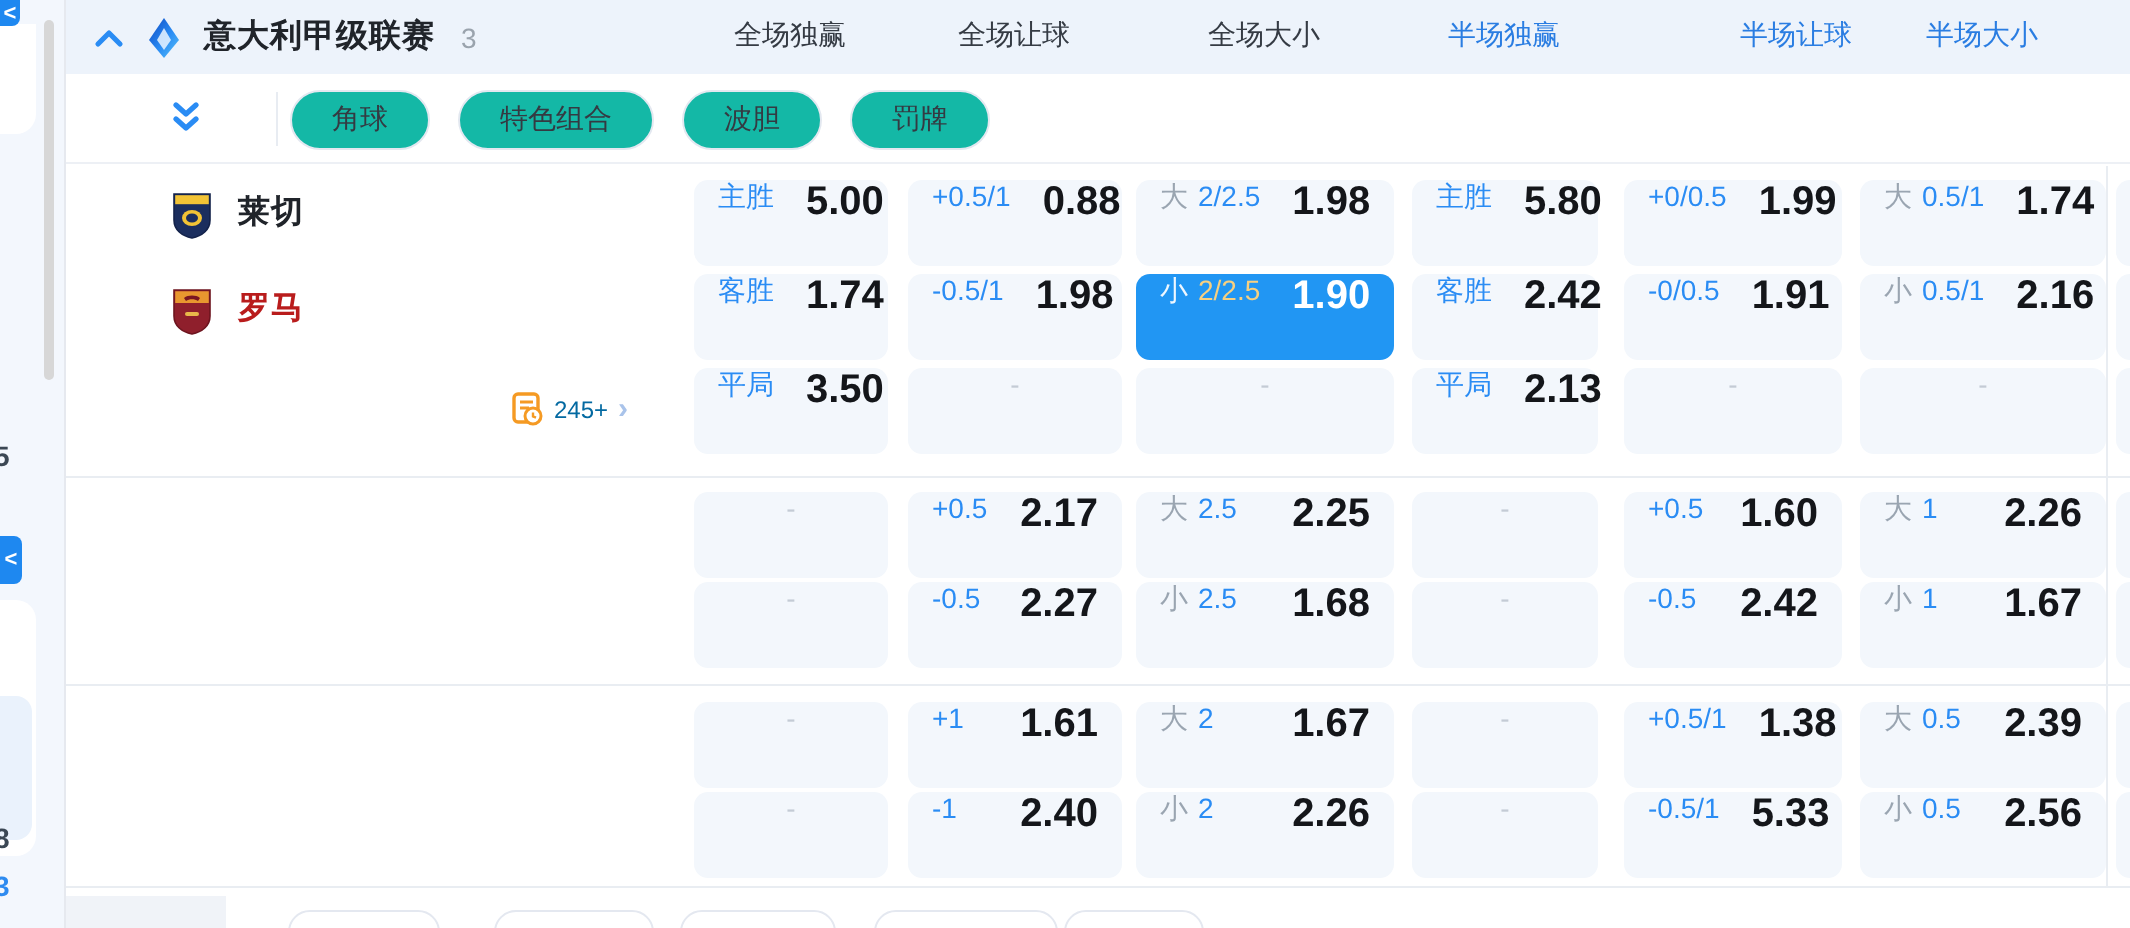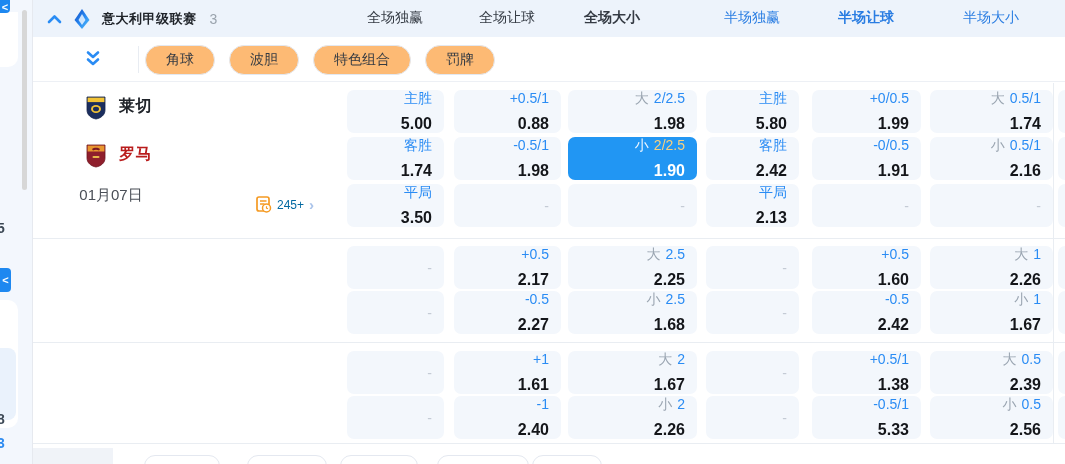--- a/index.html
+++ b/index.html
@@ -19,46 +19,46 @@
   .ls-frag.f5 { left:-3px; top:220px; color:#3b4754; }
   .ls-frag.f8 { left:-3px; top:411px; color:#3b4754; }
   .ls-frag.f3 { left:-3px; top:435px; color:#2e8bf0; }
 
   
   #panel { position:absolute; left:32px; top:0; width:1033px; height:464px; background:#fff; border-left:1px solid #e6e9ef; }
 
   
   #hdr { position:absolute; left:0; top:0; right:0; height:37px; background:#edf3fb; }
   #hdr .hleft { position:absolute; left:14px; top:0; height:37px; display:flex; align-items:center; gap:11px; }
-  #hdr .title { font-size:13px; font-weight:bold; color:#20242a; letter-spacing:.5px;text-align:right; }
+  #hdr .title { font-size:16px; font-weight:bold; color:#20242a; letter-spacing:.5px;text-align:right; }
   #hdr .count { font-size:14px; color:#9aa3ad; margin-left:2px; }
   .colhead { position:absolute; top:9px; width:120px; margin-left:-60px; text-align:center; font-size:14px; color:#353b44; cursor:pointer; }
   .colhead.active { color:#2a7de2; }
 
   
   #tabrow { position:absolute; left:0; top:37px; right:0; height:45px; background:#fff; border-bottom:1px solid #edf0f5; }
   #dblchev { position:absolute; left:52px; top:13px; cursor:pointer; }
   #tabdivider { position:absolute; left:105px; top:9px; width:1px; height:27px; background:#e8ecf2; }
   #tabs { position:absolute; left:112px; top:8px; display:flex; gap:14px; }
-  .pill { border:1px solid #e3e8f0; border-radius:16px; background:#fdba74; padding:5px 20px; font-size:14px; color:#343a42; cursor:pointer; white-space:nowrap; }
+  .pill { border:1px solid #e3e8f0; border-radius:16px; background:#14b8a6; padding:5px 20px; font-size:14px; color:#343a42; cursor:pointer; white-space:nowrap; }
 
   
   .teamrow { position:absolute; left:13px; display:flex; align-items:flex-start; gap:13px;margin-left:40px; }
   .teamname { font-size:16px; font-weight:bold; color:#20242a; letter-spacing:.5px; }
   .teamname.hl { color:#b91c1c; }
   .datebox { position:absolute; left:2px; top:184px; width:152px; text-align:center; font-size:15px; color:#4a4f57; line-height:21px; }
   .markets { position:absolute; left:222px; top:196px; display:flex; align-items:center; gap:5px; cursor:pointer; }
   .markets .mtext { font-size:12px; color:#0369a1; }
   .markets .mchev { font-size:15px; color:#a9c3ea; font-weight:bold; }
 
   
-  .cell { position:absolute; height:43px; background:#f3f7fc; border-radius:7px; display:flex; align-items:flex-end; justify-content:space-between; padding:0 12px; cursor:pointer;flex-direction:column; }
+  .cell { position:absolute; height:43px; background:#f3f7fc; border-radius:7px; display:flex; align-items:flex-start; justify-content:space-between; padding:0 12px; cursor:pointer; }
   .cell .lbl { font-size:14px; color:#2a8cf4; display:flex; gap:5px; white-space:nowrap; }
   .cell .lbl .muted { color:#9aa5b1; }
-  .cell .val { font-size:16px; font-weight:bold; color:#14161a;margin-left:16px; }
+  .cell .val { font-size:20px; font-weight:bold; color:#14161a;margin-left:16px; }
   .cell.dash { justify-content:center; cursor:default; }
   .cell.dash .dashmark { color:#c4cbd5; font-size:14px; }
   .cell.selected { background:#2196f3; }
   .cell.selected .lbl, .cell.selected .lbl .muted { color:#eef7ff; }
   .cell.selected .lbl .line { color:#f7d080; }
   .cell.selected .val { color:#fff; }
   .cell.partial { border-radius:7px 0 0 7px; cursor:default; }
 
   .hsep { position:absolute; left:0; right:0; height:1px; background:#e9edf2; }
   #vsep { position:absolute; left:1020px; top:83px; height:360px; width:1px; background:#e9edf2; }
@@ -103,39 +103,39 @@
             <path d="M9 1 L16.5 12 L9 21 L1.5 12 Z" fill="url(#sa)"></path>
             <path d="M9 6 L12.5 12 L9 17 L5.5 12 Z" fill="#eaf4ff" opacity="0.85"></path>
           </svg>
         </span>
         <span class="title">意大利甲级联赛</span>
         <span class="count">3</span>
       </div>
       <div id="colheads">
           <span class="colhead" style="left: 362px;">全场独赢</span>
           <span class="colhead" style="left: 474px;">全场让球</span>
-          <span class="colhead" style="left: 579px; font-weight: bold;">全场大小</span>
+          <span class="colhead" style="left: 599px;">全场大小</span>
           <span class="colhead active" style="left: 719px;">半场独赢</span>
-          <span class="colhead active" style="left: 833px; font-weight: bold;">半场让球</span>
+          <span class="colhead active" style="left: 865px;">半场让球</span>
           <span class="colhead active" style="left: 958px;">半场大小</span>
         </div>
     </div>
 
     <div id="tabrow">
       <span id="dblchev">
         <svg width="16" height="18" viewBox="0 0 16 18">
           <polyline points="3,2.5 8,7 13,2.5" fill="none" stroke="#2a8cf4" stroke-width="2.6" stroke-linecap="round" stroke-linejoin="round"></polyline>
           <polyline points="3,9.5 8,14 13,9.5" fill="none" stroke="#2a8cf4" stroke-width="2.6" stroke-linecap="round" stroke-linejoin="round"></polyline>
         </svg>
       </span>
       <span id="tabdivider"></span>
       <div id="tabs">
           <div class="pill">角球</div>
+          <div class="pill">特色组合</div>
           <div class="pill">波胆</div>
-          <div class="pill">特色组合</div>
           <div class="pill">罚牌</div>
         </div>
     </div>
 
     <div class="teamrow" style="top:96px;">
       <span style="display:flex;">
         <svg width="20" height="24" viewBox="0 0 20 24">
           <path d="M1 1 H19 V14 C19 19 15 22 10 23 C5 22 1 19 1 14 Z" fill="#1b2e5e" stroke="#13224a" stroke-width="0.8"></path>
           <rect x="1.6" y="1.6" width="16.8" height="4.5" fill="#f2c335"></rect>
           <ellipse cx="10" cy="13" rx="5" ry="4" fill="#f2c335"></ellipse>
@@ -149,21 +149,20 @@
         <svg width="20" height="24" viewBox="0 0 20 24">
           <path d="M1 1 H19 V14 C19 19 15 22 10 23 C5 22 1 19 1 14 Z" fill="#8f1f2c" stroke="#6d141f" stroke-width="0.8"></path>
           <path d="M1.6 1.6 H18.4 V7.5 H1.6 Z" fill="#e8972f"></path>
           <path d="M6 5 C8 3.4 12 3.4 14 5 L13 6.5 C11.4 5.4 8.6 5.4 7 6.5 Z" fill="#7a1622"></path>
           <rect x="6.5" y="12" width="7" height="2" rx="1" fill="#e8b84a"></rect>
         </svg>
       </span>
       <span class="teamname hl">罗马</span>
     </div>
     <div class="datebox">
-      <div>01月07日</div>
     </div>
     <div class="markets">
       <span style="display:flex;">
         <svg width="17" height="17" viewBox="0 0 17 17">
           <rect x="2" y="1" width="12" height="14" rx="2" fill="none" stroke="#f59a23" stroke-width="1.7"></rect>
           <line x1="5" y1="5" x2="11.5" y2="5" stroke="#f59a23" stroke-width="1.5"></line>
           <line x1="5" y1="8" x2="9.5" y2="8" stroke="#f59a23" stroke-width="1.5"></line>
           <circle cx="11.5" cy="12" r="4" fill="#fff" stroke="#f59a23" stroke-width="1.5"></circle>
           <polyline points="11.5,10.3 11.5,12.2 13,12.8" fill="none" stroke="#f59a23" stroke-width="1.2"></polyline>
         </svg>

